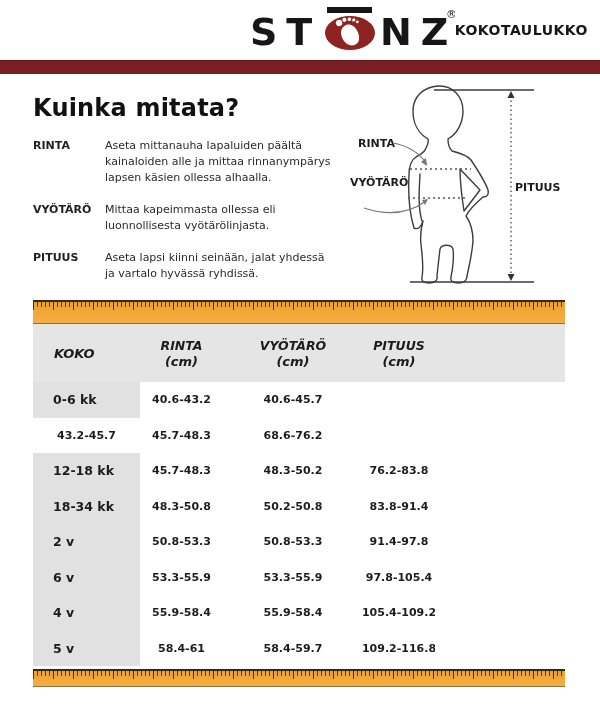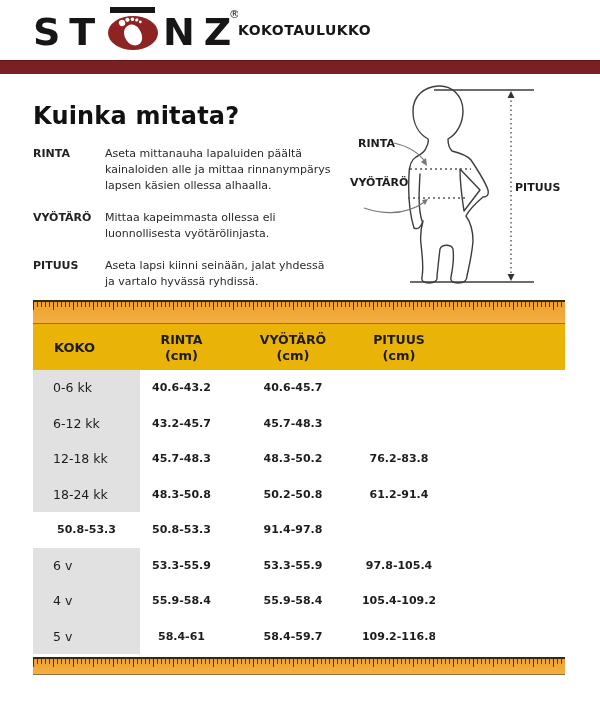--- a/index.html
+++ b/index.html
@@ -1,54 +1,54 @@
 <!DOCTYPE html>
 <html><head>
 <meta charset="utf-8">
 <style>
   html,body{margin:0;padding:0;background:#fff;}
   .page{position:relative;width:600px;height:712px;background:#fff;overflow:hidden;
         font-family:"DejaVu Sans","Liberation Sans",sans-serif;color:#1c1c1c;}
 
   
   .top{position:absolute;left:0;top:0;width:600px;height:60px;
-       display:flex;align-items:center;justify-content:flex-start;
+       display:flex;align-items:center;justify-content:flex-end;
        padding:0 12px 0 33px;box-sizing:border-box;}
   .logo-svg{display:block;}
   .doc-title{font-weight:bold;font-size:14px;letter-spacing:.5px;color:#161616;}
   .red-bar{position:absolute;left:0;top:60px;width:600px;height:14px;background:#7a2024;
            border-top:1px solid #611418;box-sizing:border-box;}
 
   
-  .howto{position:absolute;left:33px;top:102px;width:300px;}
+  .howto{position:absolute;left:33px;top:94px;width:300px;}
   .howto h1{margin:0 0 16px 0;font-size:24px;font-weight:bold;color:#111;letter-spacing:.2px;}
   .def-row{display:flex;margin-bottom:16px;}
   .def-label{width:72px;flex:0 0 72px;font-size:11px;font-weight:bold;padding-top:1px;color:#222;}
   .def-text{width:228px;font-size:11px;line-height:1.45;color:#2a2a2a;}
 
   .diagram{position:absolute;left:348px;top:80px;}
 
   
   .table-wrap{position:absolute;left:33px;top:300px;width:532px;}
   .tape{height:24px;
         background:
           repeating-linear-gradient(90deg,rgba(60,45,15,.85) 0 1px,transparent 1px 4px) top/100% 5px no-repeat,
           repeating-linear-gradient(90deg,rgba(60,45,15,.9) 0 1px,transparent 1px 20px) top/100% 8px no-repeat,
           linear-gradient(180deg,#eda02f,#f5af42);
         border-top:2px solid #342b17;border-bottom:1px solid #8c7440;box-sizing:border-box;}
   .tape.bottom{height:18px;margin-top:3px;}
   .grid{display:grid;grid-template-columns:107px 83px 140px 72px 1fr;}
-  .thead{background:#eab308;height:46px;align-items:center;}
+  .thead{background:#e5e5e5;height:58px;align-items:center;font-style:italic;}
   .h-koko{padding-left:21px;font-size:13px;font-weight:bold;}
   .h-col{text-align:center;font-weight:bold;}
   .h-col .lbl{font-size:12.5px;}
   .h-col .unit{font-size:13px;margin-top:1px;}
   .trow{height:35.5px;}
   .c-koko{background:#e1e1e1;display:flex;align-items:center;padding-left:20px;
-          font-size:12.5px;font-weight:normal;height:100%;box-sizing:border-box;}
+          font-size:12.5px;font-weight:bold;height:100%;box-sizing:border-box;}
   .c-val{display:flex;align-items:center;justify-content:center;font-size:11px;
          font-weight:bold;color:#1d1d1d;white-space:nowrap;text-align:center;}
   .filler{background:#fff;}
   svg text{font-family:"DejaVu Sans","Liberation Sans",sans-serif;}
 </style>
 </head>
 <body>
 
 <div class="page">
 
@@ -163,40 +163,41 @@
       <div class="filler"></div>
     </div>
 
     <div class="grid trow">
       <div class="c-koko">0-6 kk</div>
       <div class="c-val">40.6-43.2</div>
       <div class="c-val">40.6-45.7</div>
       <div class="filler"></div>
     </div>
     <div class="grid trow">
-      <div class="c-koko">6-12 kk</div>
       <div class="c-val">43.2-45.7</div>
       <div class="c-val">45.7-48.3</div>
+      <div class="c-val">68.6-76.2</div>
       <div class="filler"></div>
     </div>
     <div class="grid trow">
       <div class="c-koko">12-18 kk</div>
       <div class="c-val">45.7-48.3</div>
       <div class="c-val">48.3-50.2</div>
       <div class="c-val">76.2-83.8</div>
       <div class="filler"></div>
     </div>
     <div class="grid trow">
-      <div class="c-koko">18-24 kk</div>
+      <div class="c-koko">18-34 kk</div>
       <div class="c-val">48.3-50.8</div>
       <div class="c-val">50.2-50.8</div>
-      <div class="c-val">61.2-91.4</div>
-      <div class="filler"></div>
-    </div>
-    <div class="grid trow">
+      <div class="c-val">83.8-91.4</div>
+      <div class="filler"></div>
+    </div>
+    <div class="grid trow">
+      <div class="c-koko">2 v</div>
       <div class="c-val">50.8-53.3</div>
       <div class="c-val">50.8-53.3</div>
       <div class="c-val">91.4-97.8</div>
       <div class="filler"></div>
     </div>
     <div class="grid trow">
       <div class="c-koko">6 v</div>
       <div class="c-val">53.3-55.9</div>
       <div class="c-val">53.3-55.9</div>
       <div class="c-val">97.8-105.4</div>

